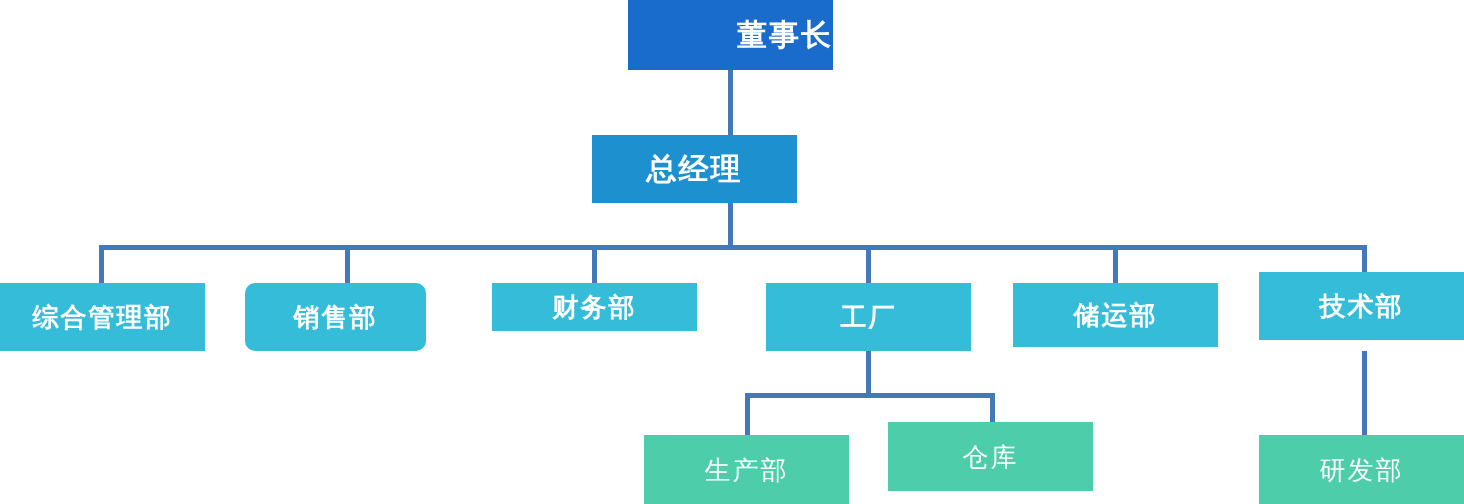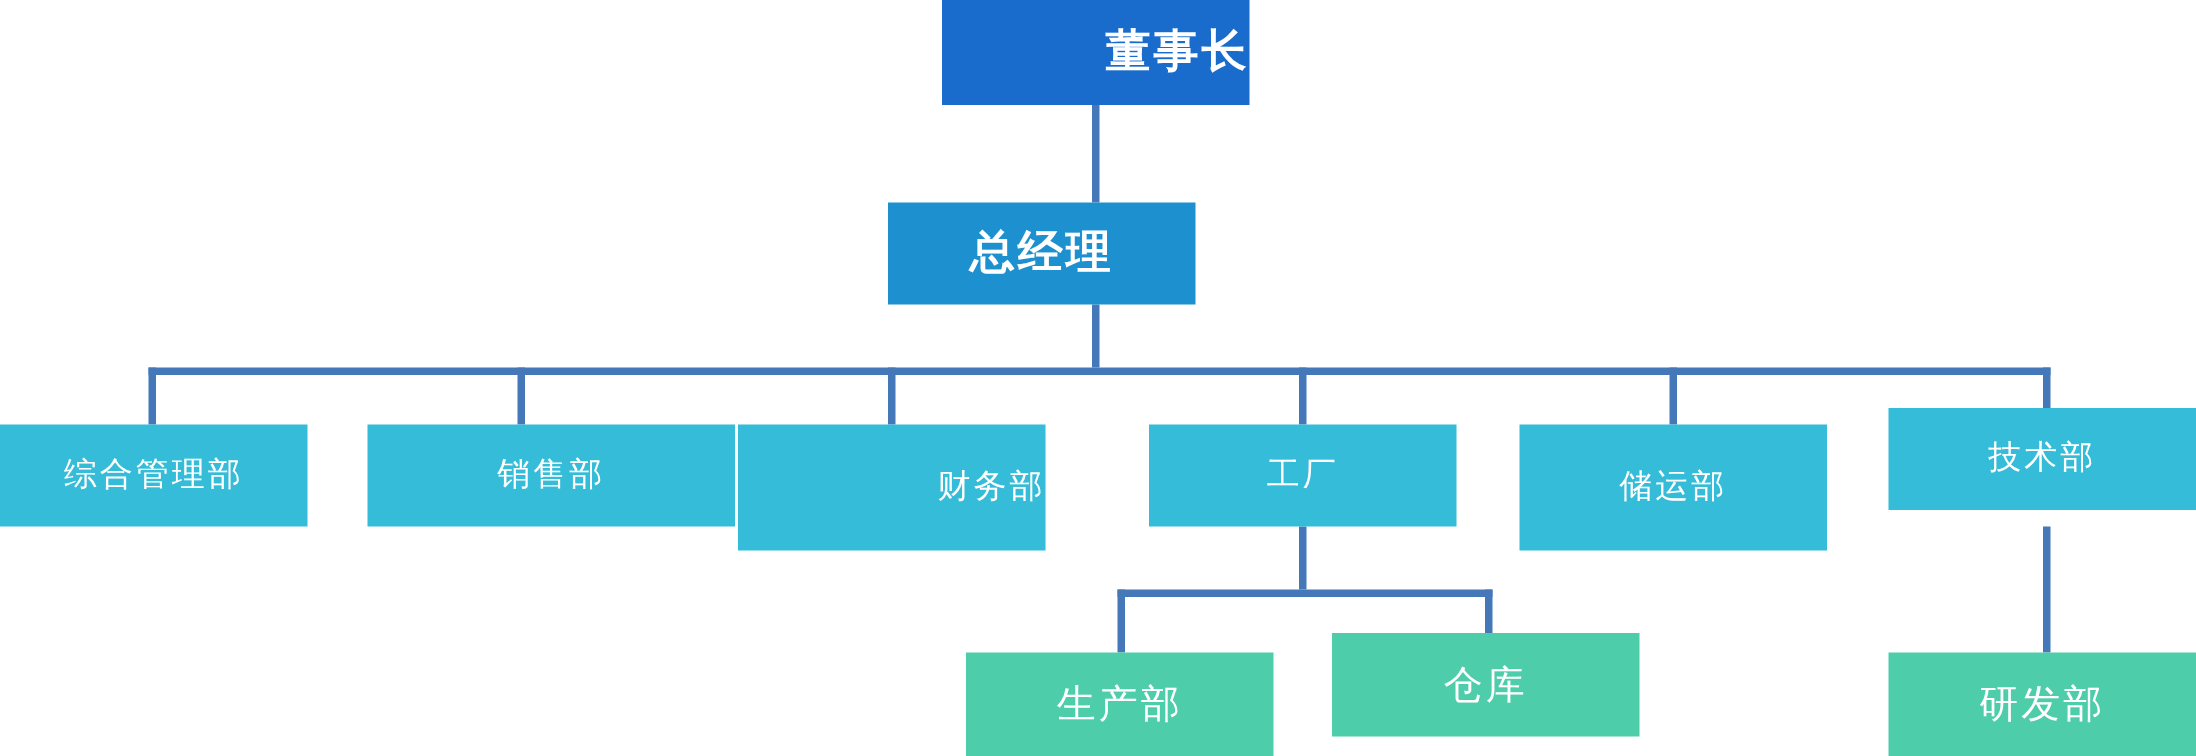--- a/index.html
+++ b/index.html
@@ -35,22 +35,22 @@
     font-size: 30px;
     font-weight: bold;
   }
   .node.level-2 {
     background: #1d91d0;
     font-size: 30px;
     font-weight: bold;
   }
   .node.level-3 {
     background: #35bcd8;
-    font-size: 22px;
-    font-weight: normal;
+    font-size: 26px;
+    font-weight: bold;
   }
   .node.level-4 {
     background: #4ecdab;
     font-size: 26px;
     font-weight: normal;
   }
   .node-label {
     display: block;
   }
   .connector {
@@ -91,33 +91,33 @@
   </div>
 
   <div class="node level-2" style="left:592px; top:135px; width:205px; height:68px;">
     <span class="node-label">总经理</span>
   </div>
 
   <div class="node level-3" style="left:0px; top:283px; width:205px; height:68px;">
     <span class="node-label">综合管理部</span>
   </div>
 
-  <div class="node level-3" style="left:245px; top:283px; width:245px; height:68px;">
+  <div class="node level-3" style="left:245px; top:283px; width:181px; height:68px;border-radius:10px;">
     <span class="node-label">销售部</span>
   </div>
 
-  <div class="node level-3" style="left:492px; top:283px; width:205px; height:84px;justify-content:flex-end;">
+  <div class="node level-3" style="left:492px; top:283px; width:205px; height:48px;">
     <span class="node-label">财务部</span>
   </div>
 
   <div class="node level-3" style="left:766px; top:283px; width:205px; height:68px;">
     <span class="node-label">工厂</span>
   </div>
 
-  <div class="node level-3" style="left:1013px; top:283px; width:205px; height:84px;">
+  <div class="node level-3" style="left:1013px; top:283px; width:205px; height:64px;">
     <span class="node-label">储运部</span>
   </div>
 
   <div class="node level-3" style="left:1259px; top:272px; width:205px; height:68px;">
     <span class="node-label">技术部</span>
   </div>
 
   <div class="node level-4" style="left:644px; top:435px; width:205px; height:69px;justify-content:center;">
     <span class="node-label">生产部</span>
   </div>

